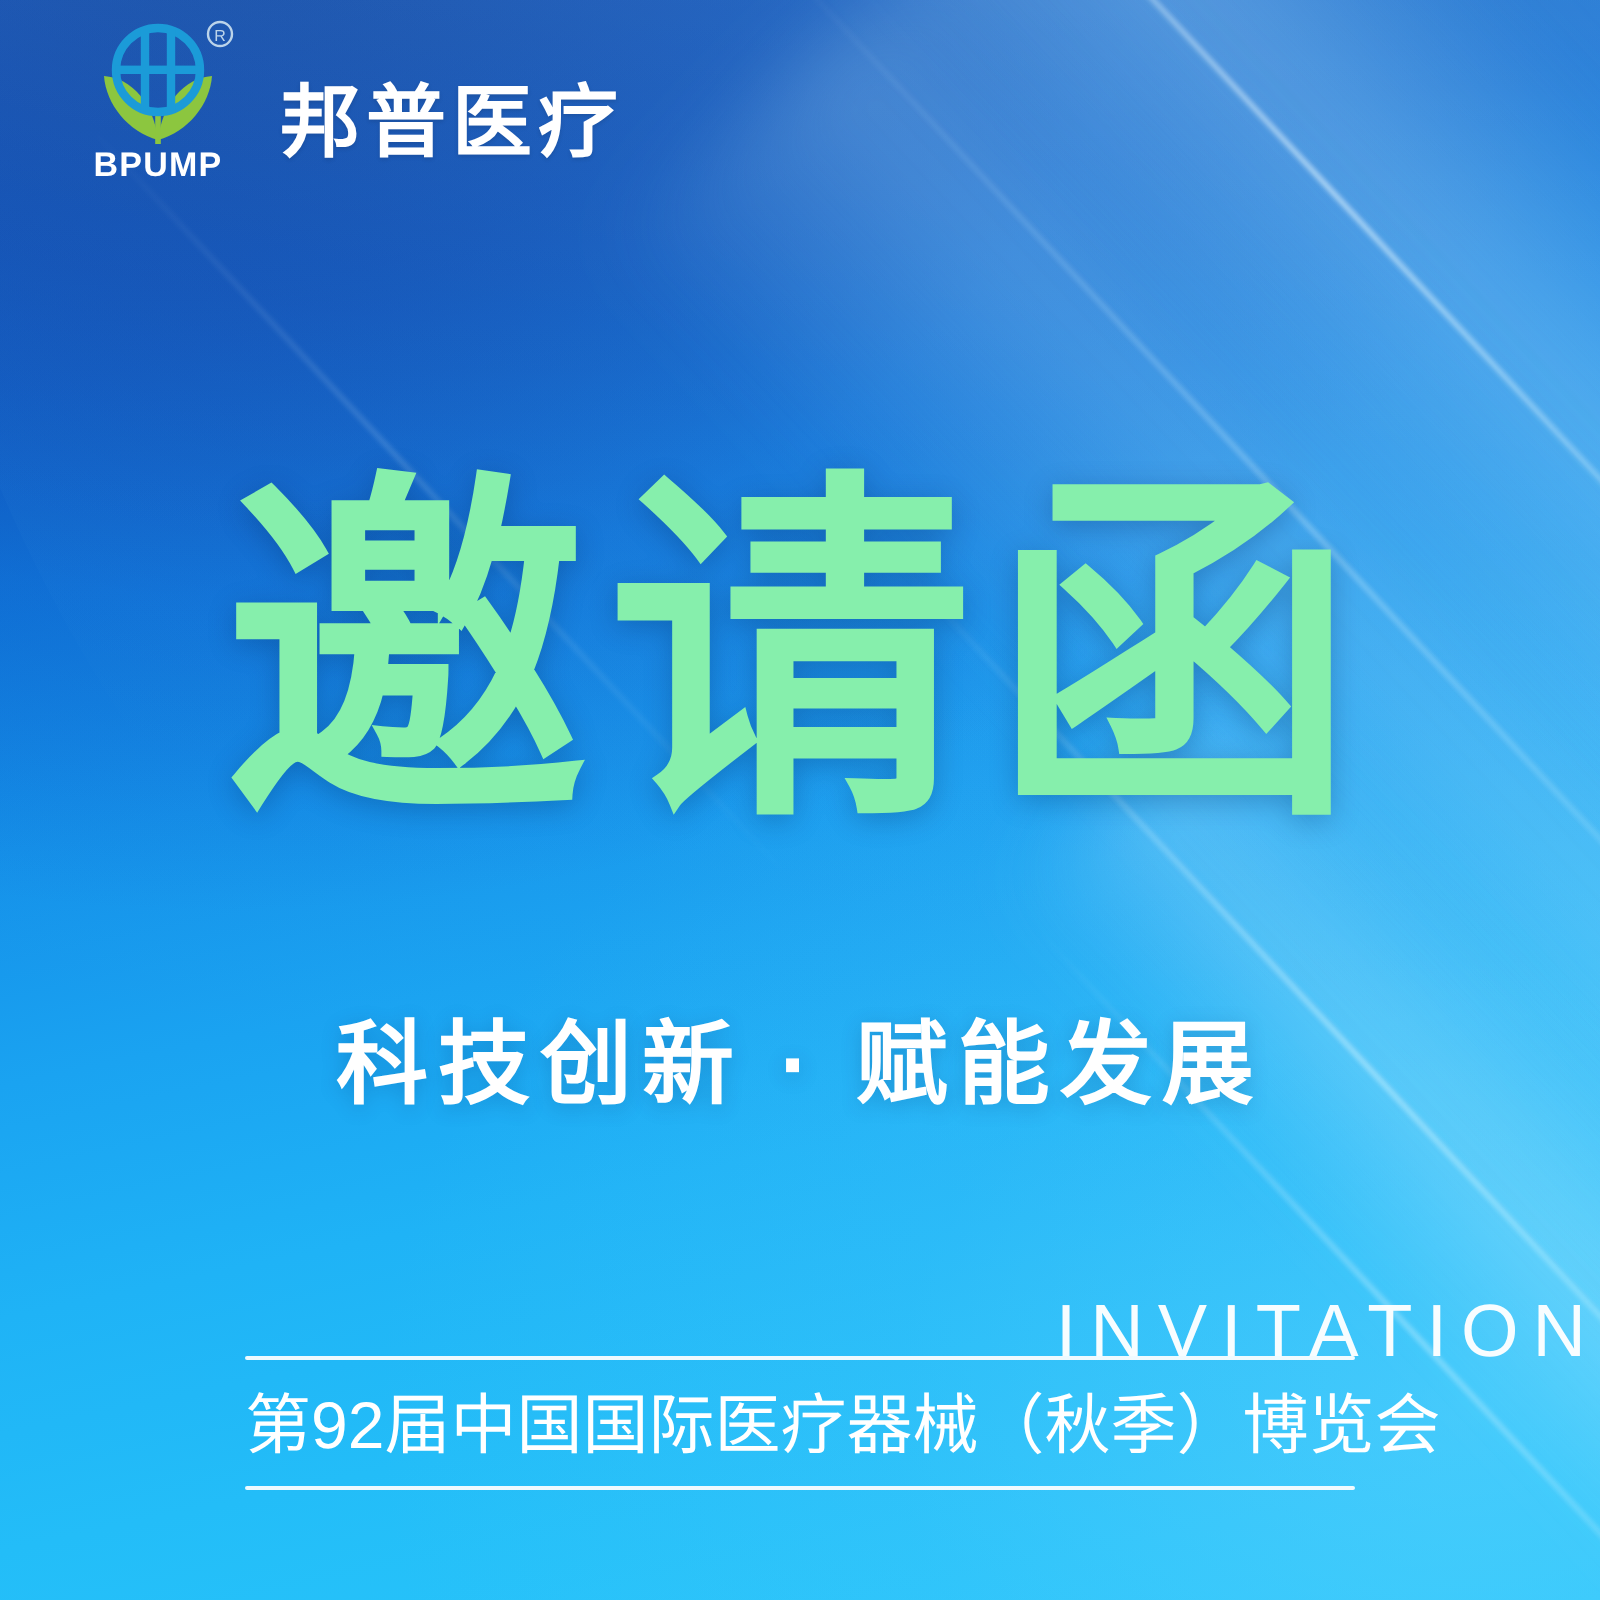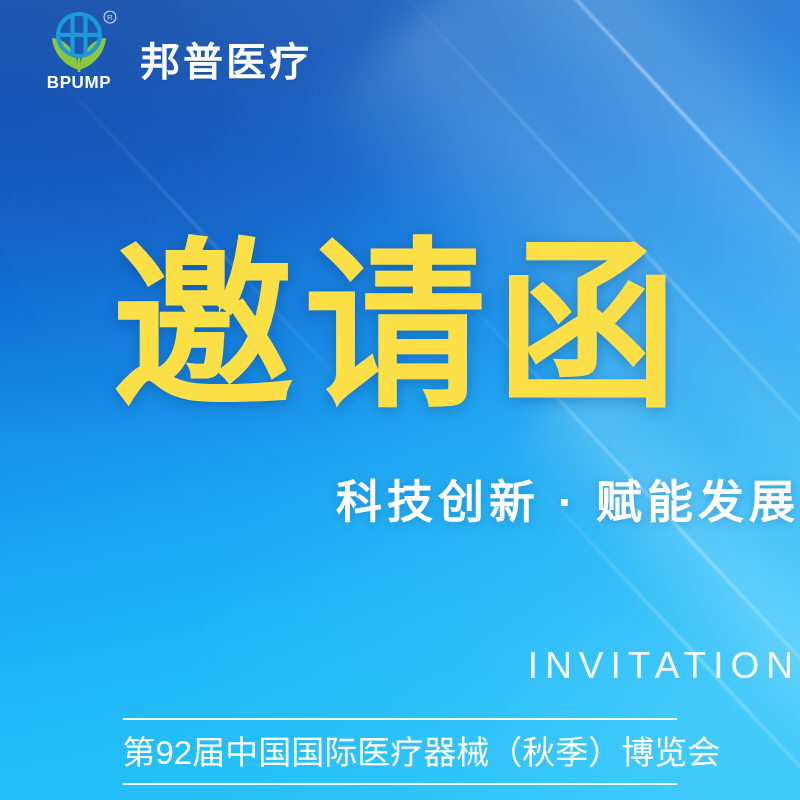--- a/index.html
+++ b/index.html
@@ -151,34 +151,34 @@
   
   .headline {
     position: absolute;
     left: 0; right: 0;
     top: 236px;
     text-align: center;
     z-index: 5;
   }
   .headline .chars {
     display: inline-block;
-    color: #fde047;
+    color: #86efac;
     font-size: 182px;
     font-weight: 700;
     letter-spacing: 10px;
     line-height: 1;
     white-space: nowrap;
     text-shadow: 0 3px 14px rgba(2,40,95,0.28);
   }
 
   .slogan {
     position: absolute;
     left: 0; right: 0;
-    top: 475px;
-    text-align: right;
+    top: 505px;
+    text-align: center;
     z-index: 5;
   }
   .slogan .txt {
     color: #ffffff;
     font-size: 46px;
     font-weight: 700;
     letter-spacing: 5px;
     line-height: 1.2;
     white-space: nowrap;
     text-shadow: 0 2px 10px rgba(2,50,110,0.22);
@@ -197,21 +197,21 @@
     font-weight: 400;
     letter-spacing: 7px;
     white-space: nowrap;
   }
 
   
   .footer {
     position: absolute;
     left: 50%;
     transform: translateX(-50%);
-    top: 718px;
+    top: 678px;
     width: 555px;
     z-index: 5;
     text-align: center;
   }
   .rule {
     width: 100%;
     height: 2px;
     background: rgba(255,255,255,0.92);
     border-radius: 2px;
   }

